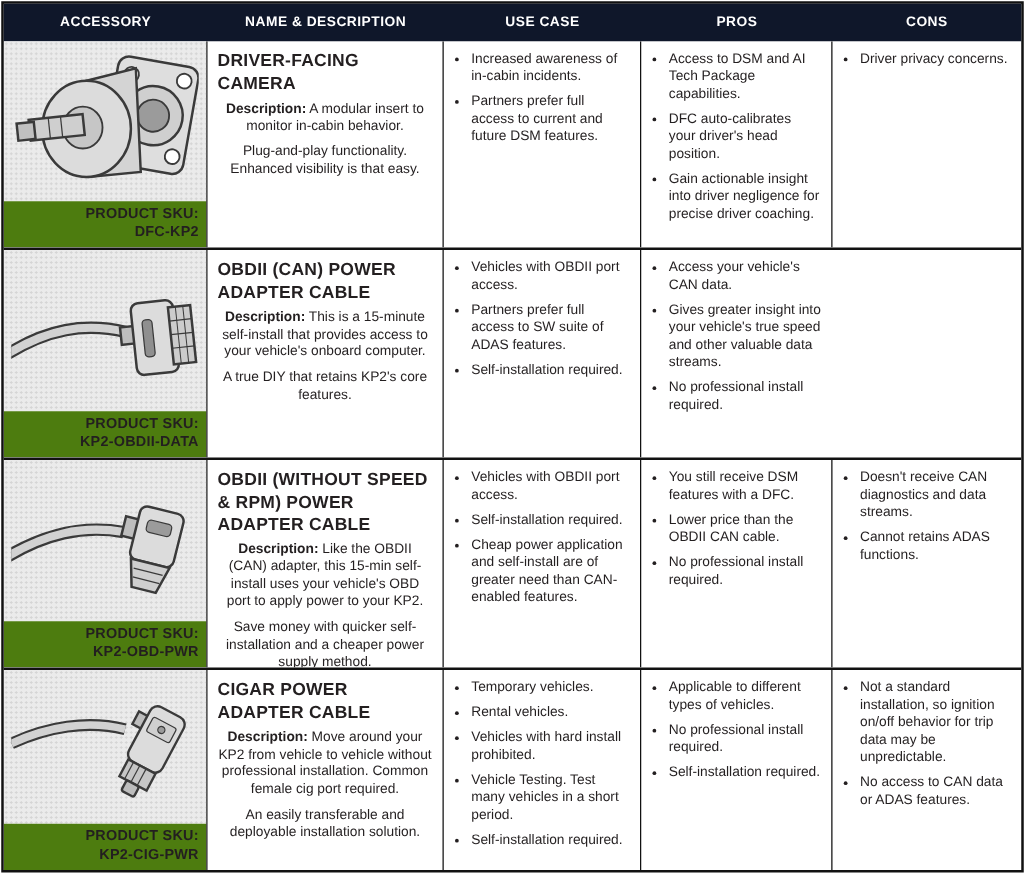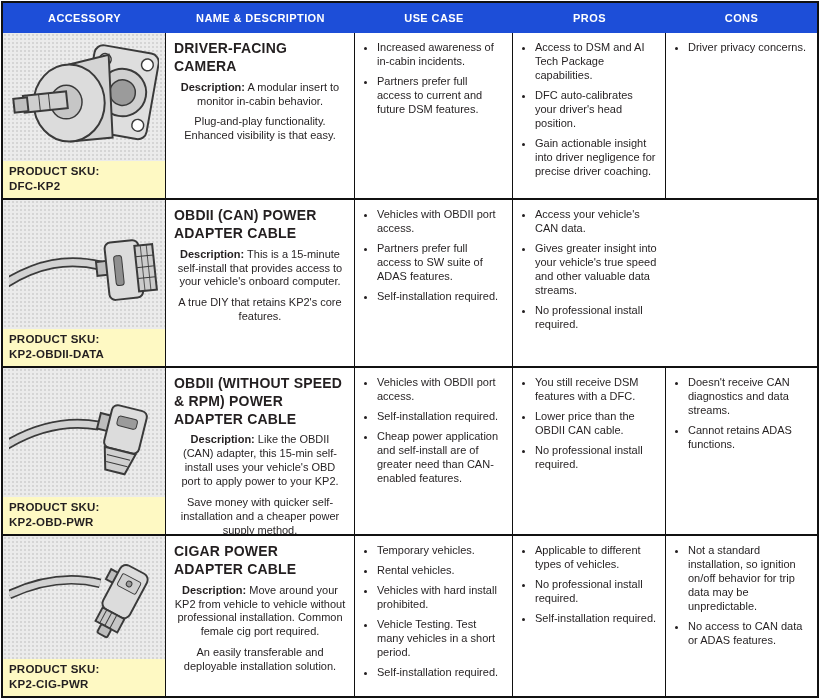--- a/index.html
+++ b/index.html
@@ -12,21 +12,21 @@
   .table {
     width:818px; height:697px;
     margin:1px;
     border:2px solid #111;
     display:flex; flex-direction:column;
     background:#fff;
   }
   .header-row {
     display:grid;
     grid-template-columns:163px 189px 158px 153px 1fr;
-    background:#1d4ed8;
+    background:#0f172a;
     height:30px; flex:0 0 30px;
   }
   .header-cell {
     color:#fff; font-weight:bold; font-size:11px; letter-spacing:.4px;
     display:flex; align-items:center; justify-content:center;
     text-transform:uppercase;
   }
   .row {
     display:grid;
     grid-template-columns:163px 189px 158px 153px 1fr;
@@ -51,24 +51,25 @@
   .product-image {
     flex:1 1 auto;
     background-color:#ebebeb;
     background-image:radial-gradient(#d5d5d5 0.8px, transparent 0.9px);
     background-size:4px 4px;
     display:flex; align-items:center; justify-content:center;
     overflow:hidden;
   }
   .product-image svg { width:150px; height:100%; }
   .sku-block {
-    flex:0 0 auto; background:#fef9c3;
+    flex:0 0 auto; background:#4d7c0f;
     font-weight:bold; font-size:11.5px; line-height:1.25;
     padding:3px 6px 5px 6px;
     letter-spacing:.2px;
+    text-align:right;
   }
   .product-title {
     font-weight:bold; font-size:14px; letter-spacing:.2px;
     margin-bottom:5px; text-transform:uppercase;
   }
   .desc-block p { margin:0 0 7px 0;text-align:center; }
   .desc-block p:last-child { margin-bottom:0; }
   .bullets { list-style:disc; padding-left:13px; margin:1px 0 0 0; }
   .bullets li { margin-bottom:6px; padding-left:1px; }
   .bullets li::marker { font-size:9px; }

